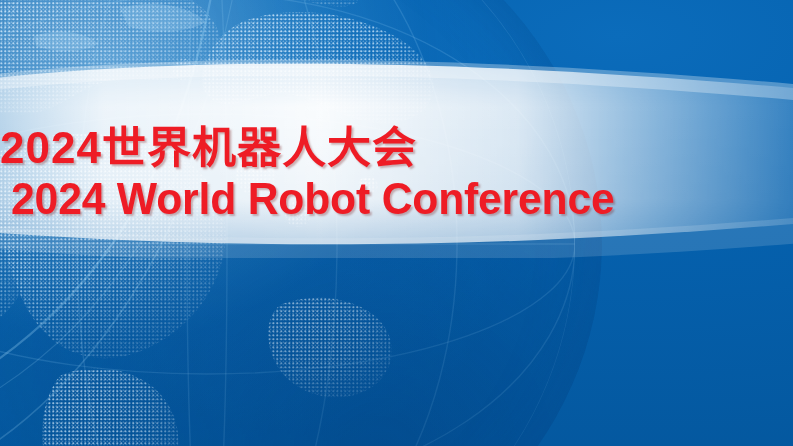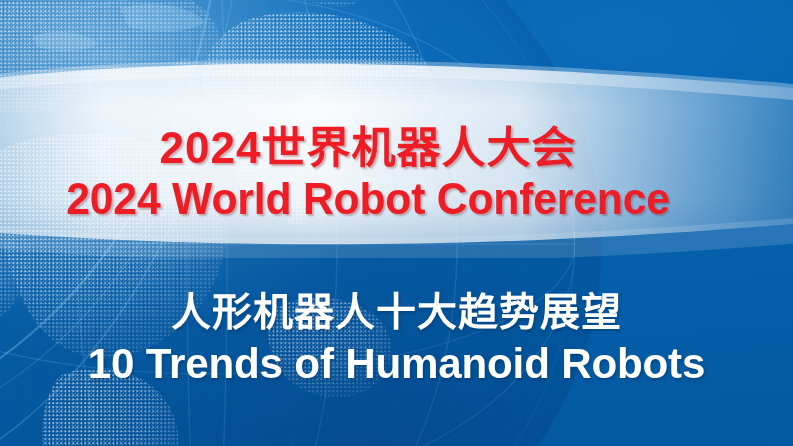--- a/index.html
+++ b/index.html
@@ -104,21 +104,20 @@
     height: 210px;
   }
   .band svg { width: 100%; height: 100%; display: block; }
 
   
   .headline {
     position: absolute;
     left: 0;
     top: 126px;
     width: 736px;
-    text-align: center;
     line-height: 1;
   }
   .headline .cn {
     display: block;
     font-size: 44px;
     font-weight: 700;
     letter-spacing: 1px;
     color: #ee1c25;
     text-shadow: 2px 2px 2px rgba(120,30,30,.32);
     font-family: "Liberation Sans", "DejaVu Sans", sans-serif;
@@ -306,18 +305,14 @@
 
       <path d="M0,176 C230,194 520,200 900,164 L900,190 C520,224 230,218 0,198 Z" fill="#ffffff" fill-opacity="0.14"></path>
     </svg>
   </div>
 
   <div class="headline">
     <span class="cn">2024世界机器人大会</span>
     <span class="en">2024 World Robot Conference</span>
   </div>
 
-  <div class="subline">
-    <span class="cn">人形机器人十大趋势展望</span>
-    <span class="en">10 Trends of Humanoid Robots</span>
-  </div>
 
 </div>
 
 </body></html>

